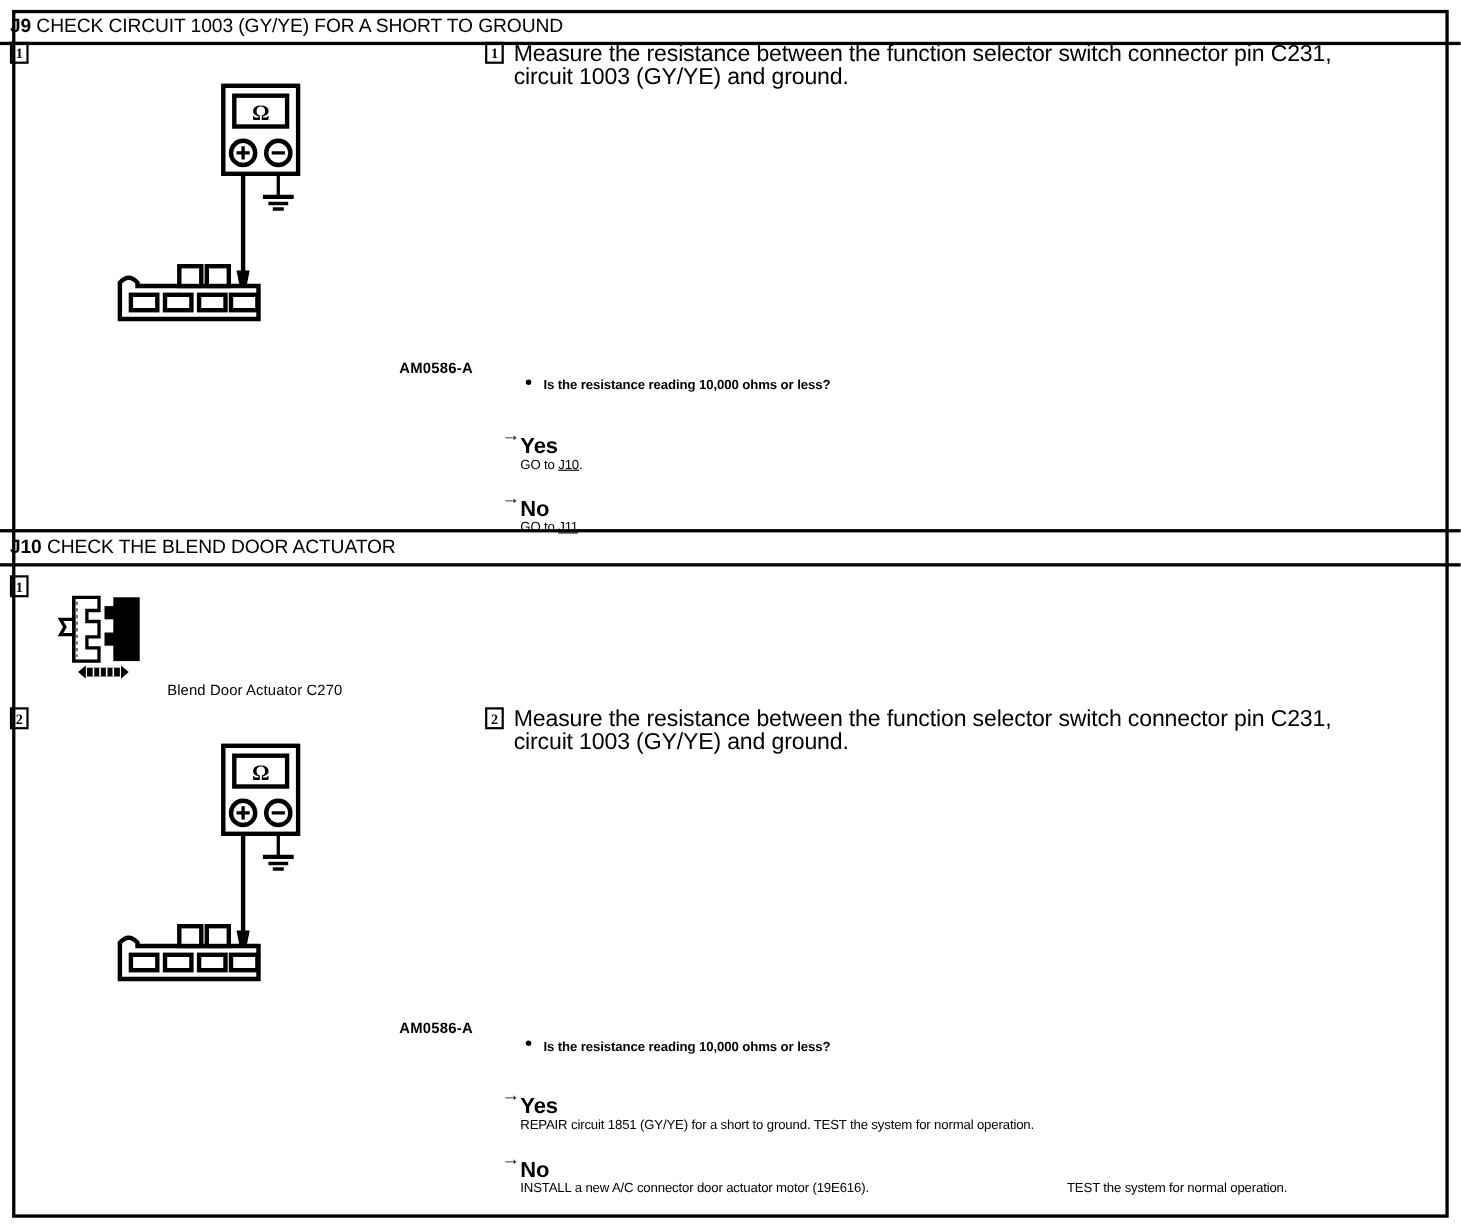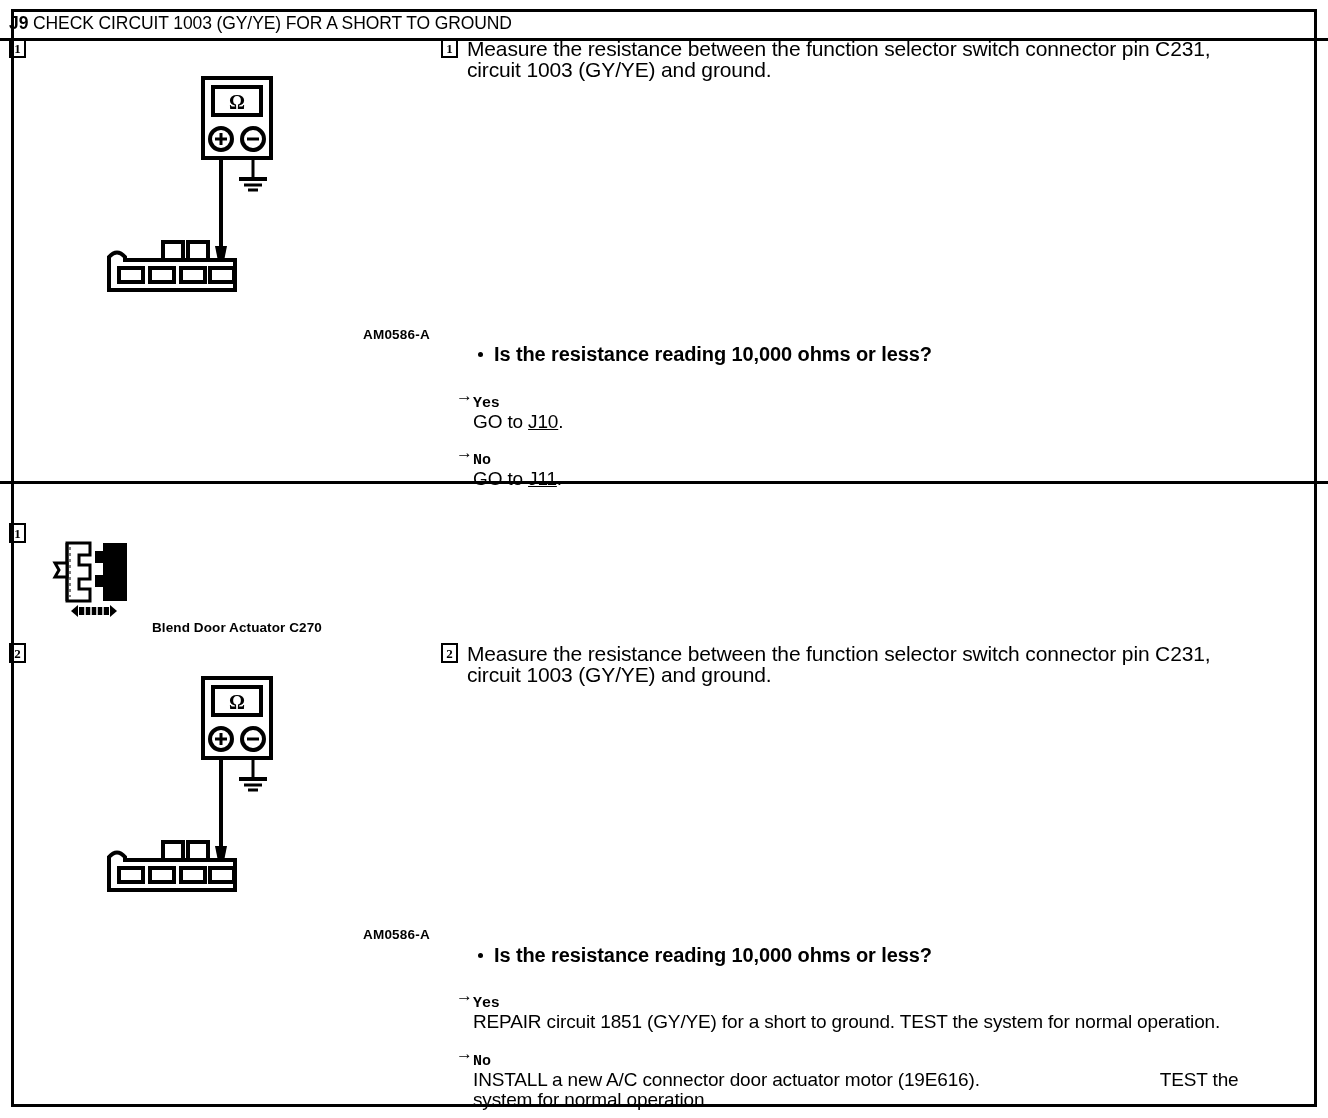--- a/index.html
+++ b/index.html
@@ -65,21 +65,21 @@
   
   .instr {
     position: absolute;
     font-size: 21px;
     line-height: 21px;
     letter-spacing: -0.15px;
   }
   
   .question {
     position: absolute;
-    font-size: 20px;
+    font-size: 12px;
     font-weight: bold;
     letter-spacing: -0.1px;
     white-space: nowrap;
   }
   .question .dot {
     display: inline-block;
     width: 5px;
     height: 5px;
     border-radius: 50%;
     background: #000;
@@ -94,30 +94,29 @@
     position: absolute;
     left: 0;
     top: -6px;
     font-size: 17px;
     line-height: 14px;
   }
   .branch .word {
     position: absolute;
     left: 17px;
     top: 0;
-    font-size: 15px;
+    font-size: 20px;
     font-weight: bold;
     letter-spacing: -0.1px;
-    font-family: Liberation Mono, monospace;
   }
   .branch .act {
     position: absolute;
     left: 17px;
     top: 17px;
-    font-size: 19px;
+    font-size: 12px;
     line-height: 20px;
     letter-spacing: -0.15px;
     white-space: nowrap;
   }
   .branch .act.wrap {
     white-space: normal;
     width: 810px;
   }
   .lnk {
     text-decoration: underline;
@@ -131,21 +130,21 @@
     position: absolute;
     font-size: 13.5px;
     font-weight: bold;
     letter-spacing: 0.2px;
     margin-top: 39px;
   }
   
   .caption {
     position: absolute;
     font-size: 13.5px;
-    font-weight: bold;
+    font-weight: normal;
     letter-spacing: 0.1px;
     white-space: nowrap;
   }
   .art {
     position: absolute;
   }
 </style>
 </head>
 <body>
 
@@ -208,20 +207,24 @@
     <span class="act"><span>GO to </span><span class="lnk">J10</span><span>.</span></span>
   </div>
 
   <div class="branch" style="left:456px; top:452px;">
     <span class="arrow">→</span>
     <span class="word">No</span>
     <span class="act"><span>GO to </span><span class="lnk">J11</span><span>.</span></span>
   </div>
 
   <div class="sec-divider" style="top:481px;"></div>
+  <div class="sec-header" style="top:484px;">
+    <span class="code">J10</span>
+    <span>CHECK THE BLEND DOOR ACTUATOR</span>
+  </div>
 
   <div class="badge" style="left:9px; top:523px;">1</div>
 
   <svg class="art" style="left:45px; top:535px;" width="120" height="85" viewBox="0 0 120 85">
 
     <path d="M22 8 L45 8 L45 20 L34 20 L34 30 L45 30 L45 44 L34 44 L34 54 L45 54 L45 66 L22 66 Z" fill="#fff" stroke="#000" stroke-width="3"></path>
 
     <line x1="22" y1="8" x2="22" y2="66" stroke="#000" stroke-width="3"></line>
     <line x1="25" y1="12" x2="25" y2="62" stroke="#000" stroke-width="1" stroke-dasharray="3,3"></line>
 

